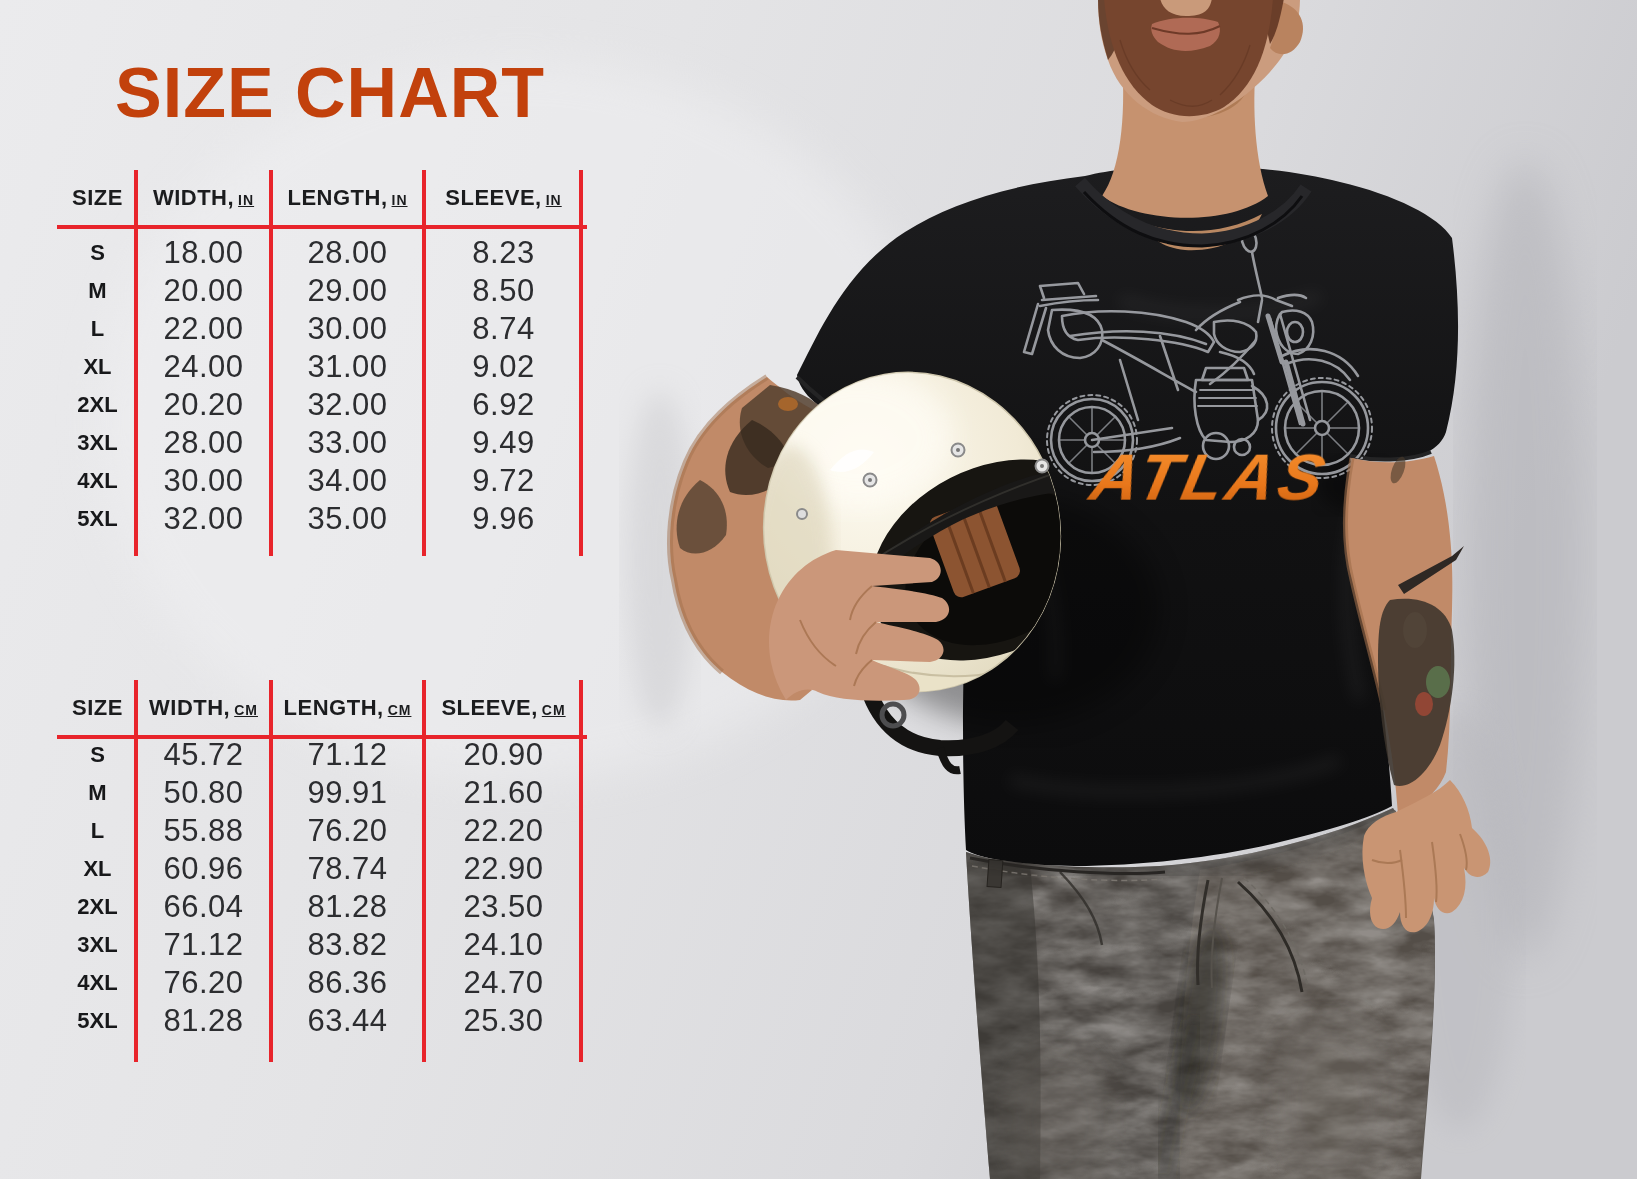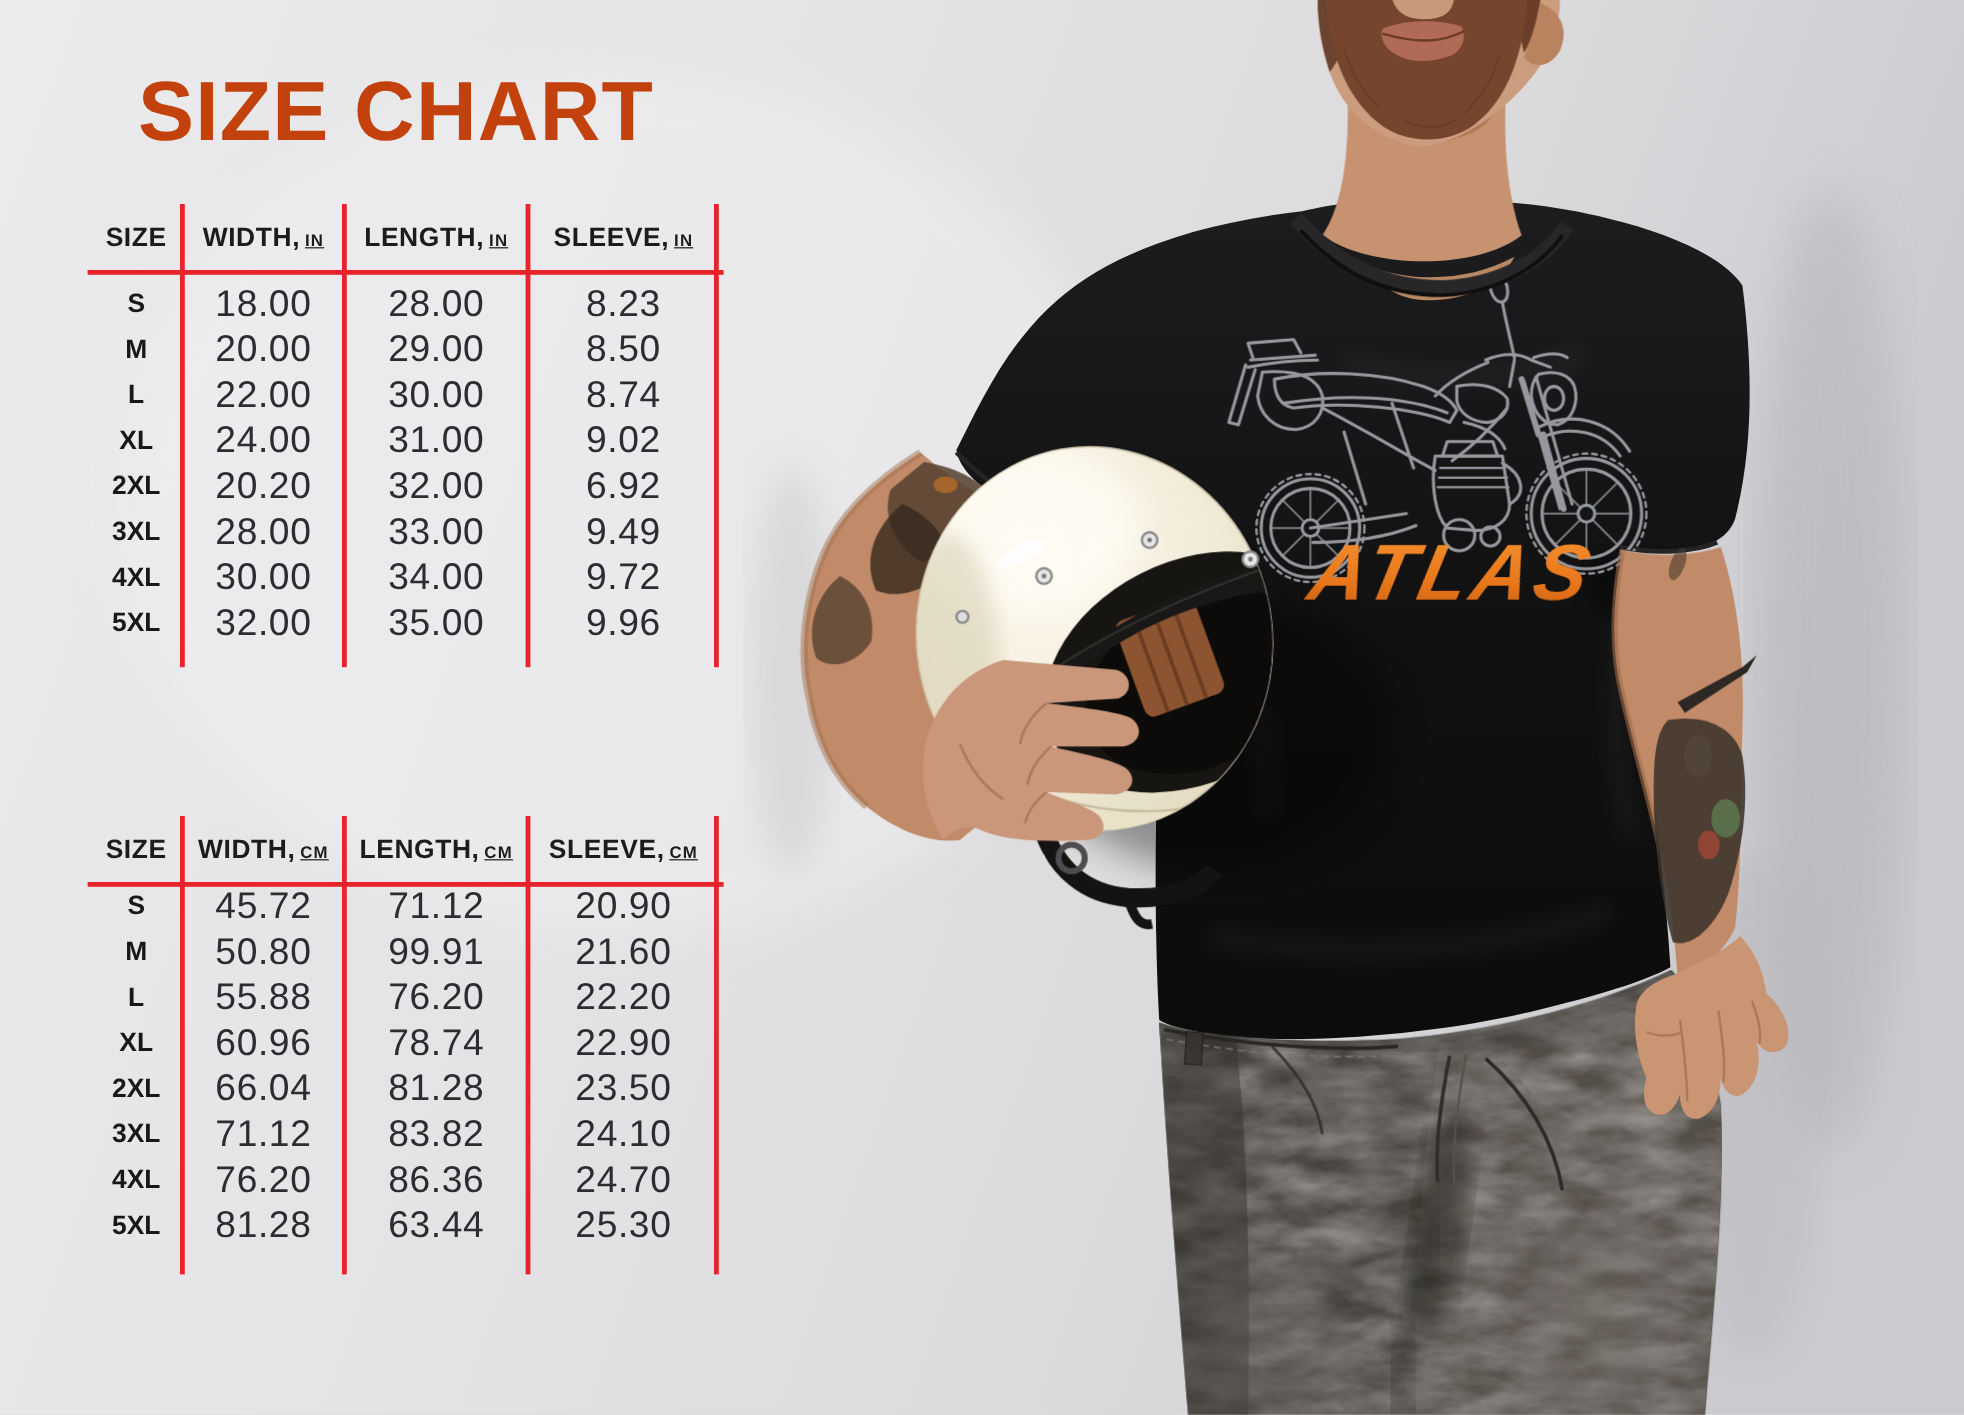--- a/index.html
+++ b/index.html
@@ -15,21 +15,21 @@
     position:absolute;left:40px;top:46px;width:580px;
     text-align:center;font-size:70px;line-height:70px;font-weight:bold;
     letter-spacing:1px;color:#c2410c;margin-top:12px;
   }
   .page-subtitle{
     position:absolute;left:30px;top:124px;width:600px;
     text-align:center;font-size:19px;font-weight:bold;color:#1c1c1e;
     letter-spacing:0.2px;
   }
 
-  .size-table{position:absolute;left:75px;width:524px;color:#202124;}
+  .size-table{position:absolute;left:59px;width:524px;color:#202124;}
   .size-table.t1{top:170px;height:386px;}
   .size-table.t2{top:680px;height:382px;}
 
   .vline{position:absolute;top:0;bottom:0;width:4px;background:var(--red);}
   .vline.v1{left:75px;} .vline.v2{left:210px;} .vline.v3{left:363px;} .vline.v4{left:520px;}
   .hline{position:absolute;left:-2px;width:530px;top:55px;height:4px;background:var(--red);}
 
   .thead{
     position:absolute;top:0;left:0;right:0;height:55px;
     display:grid;grid-template-columns:77px 135px 153px 159px;

